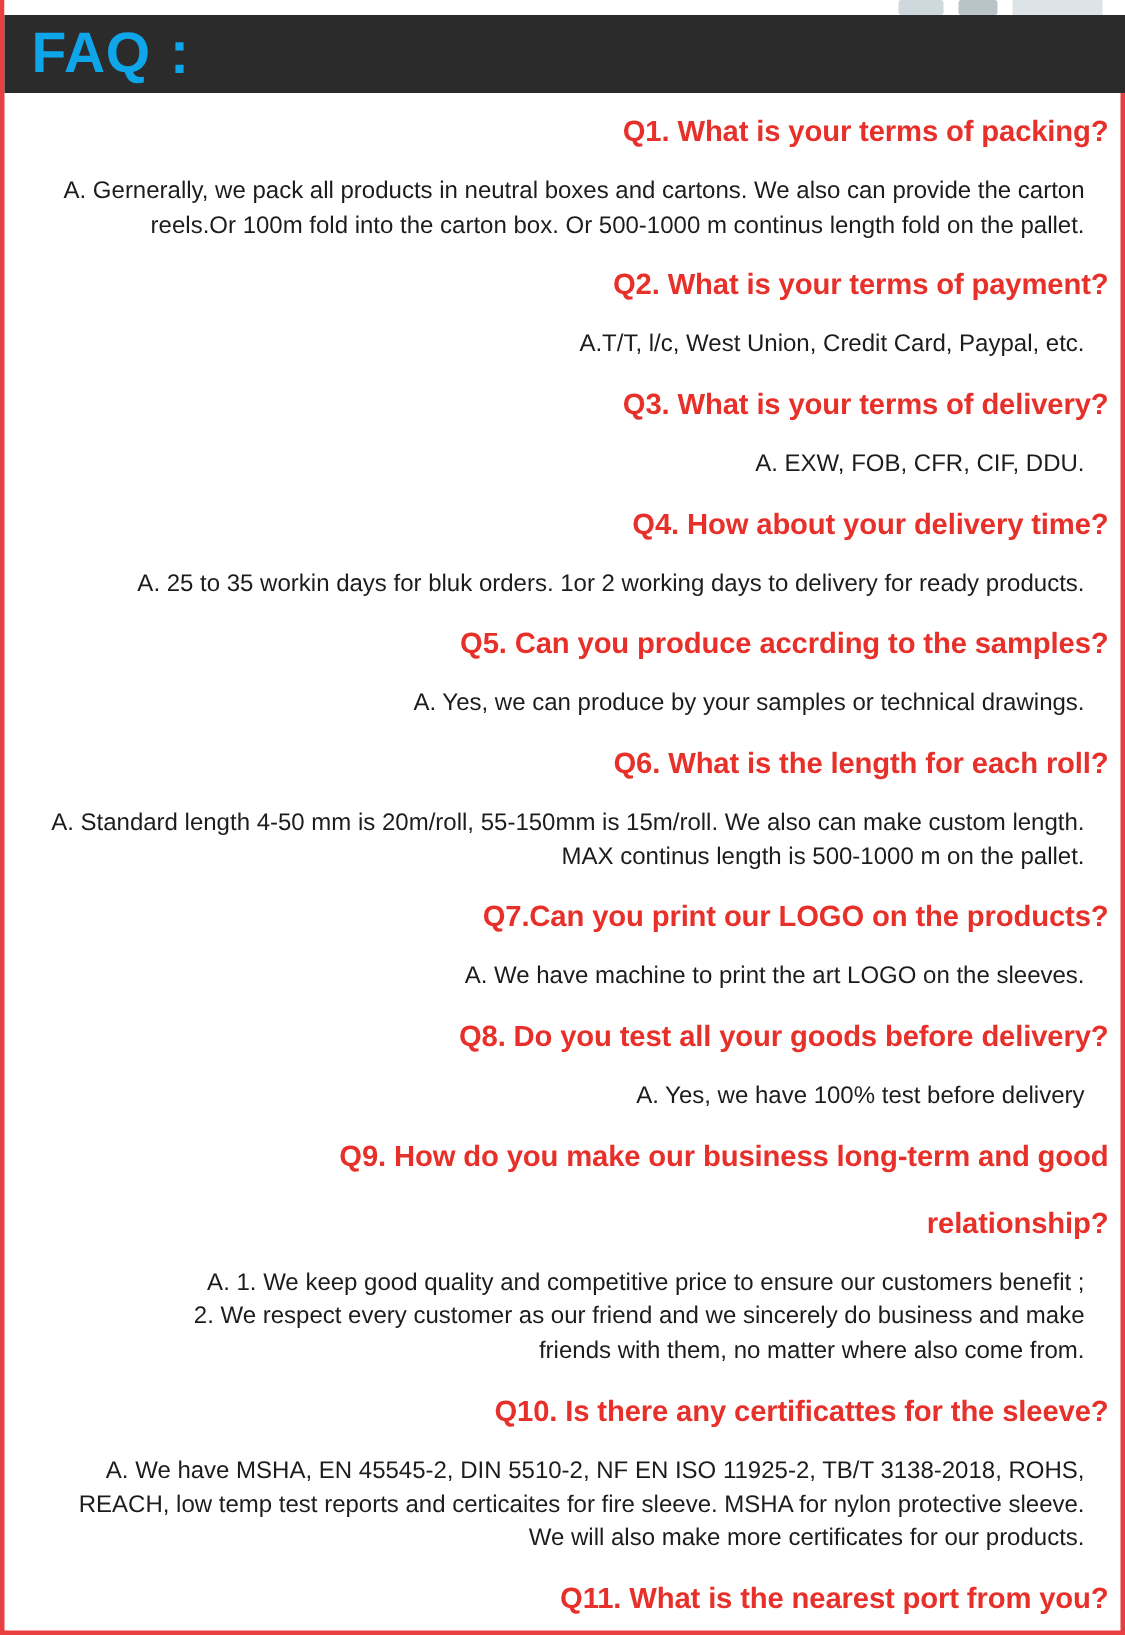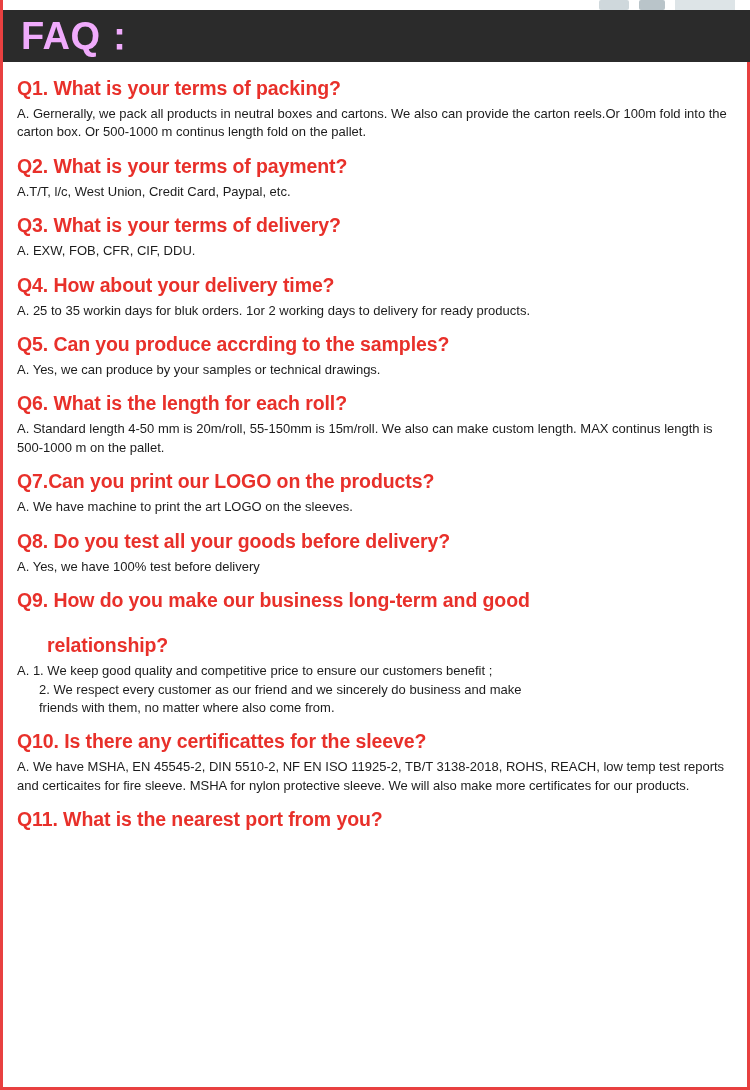--- a/index.html
+++ b/index.html
@@ -66,59 +66,60 @@
     position: absolute;
     top: 10px;
     left: 0;
     width: 750px;
     height: 52px;
     background: #2b2b2b;
     display: flex;
     align-items: center;
   }
   .header-title {
-    color: #f0abfc;
+    color: #0ea5e9;
     font-size: 38px;
     font-weight: bold;
     letter-spacing: 0.5px;
     padding-left: 18px;
     line-height: 1;
     font-family: "Liberation Sans", sans-serif;
   }
 
   .content {
     position: absolute;
     top: 62px;
     left: 0;
     width: 750px;
     padding: 14px 14px 0 14px;
     box-sizing: border-box;
   }
 
   .faq-item {
     margin-bottom: 12px;
+    text-align: right;
   }
   .faq-q {
     color: #e8302a;
     font-size: 19.5px;
     font-weight: bold;
     line-height: 1.28;
     margin: 0 0 4px 0;
     letter-spacing: -0.1px;
   }
   .faq-q .q-cont {
     display: block;
     padding-left: 30px;
     margin-top: 20px;
   }
   .faq-a {
     color: #1c1c1c;
-    font-size: 13px;
+    font-size: 16px;
     line-height: 1.42;
-    margin: 0;
+    margin: 16px;
   }
   .faq-a .a-line {
     display: block;
   }
   .faq-a .a-indent {
     display: block;
     padding-left: 22px;
   }
 
   .tight { margin-bottom: 11px; }

